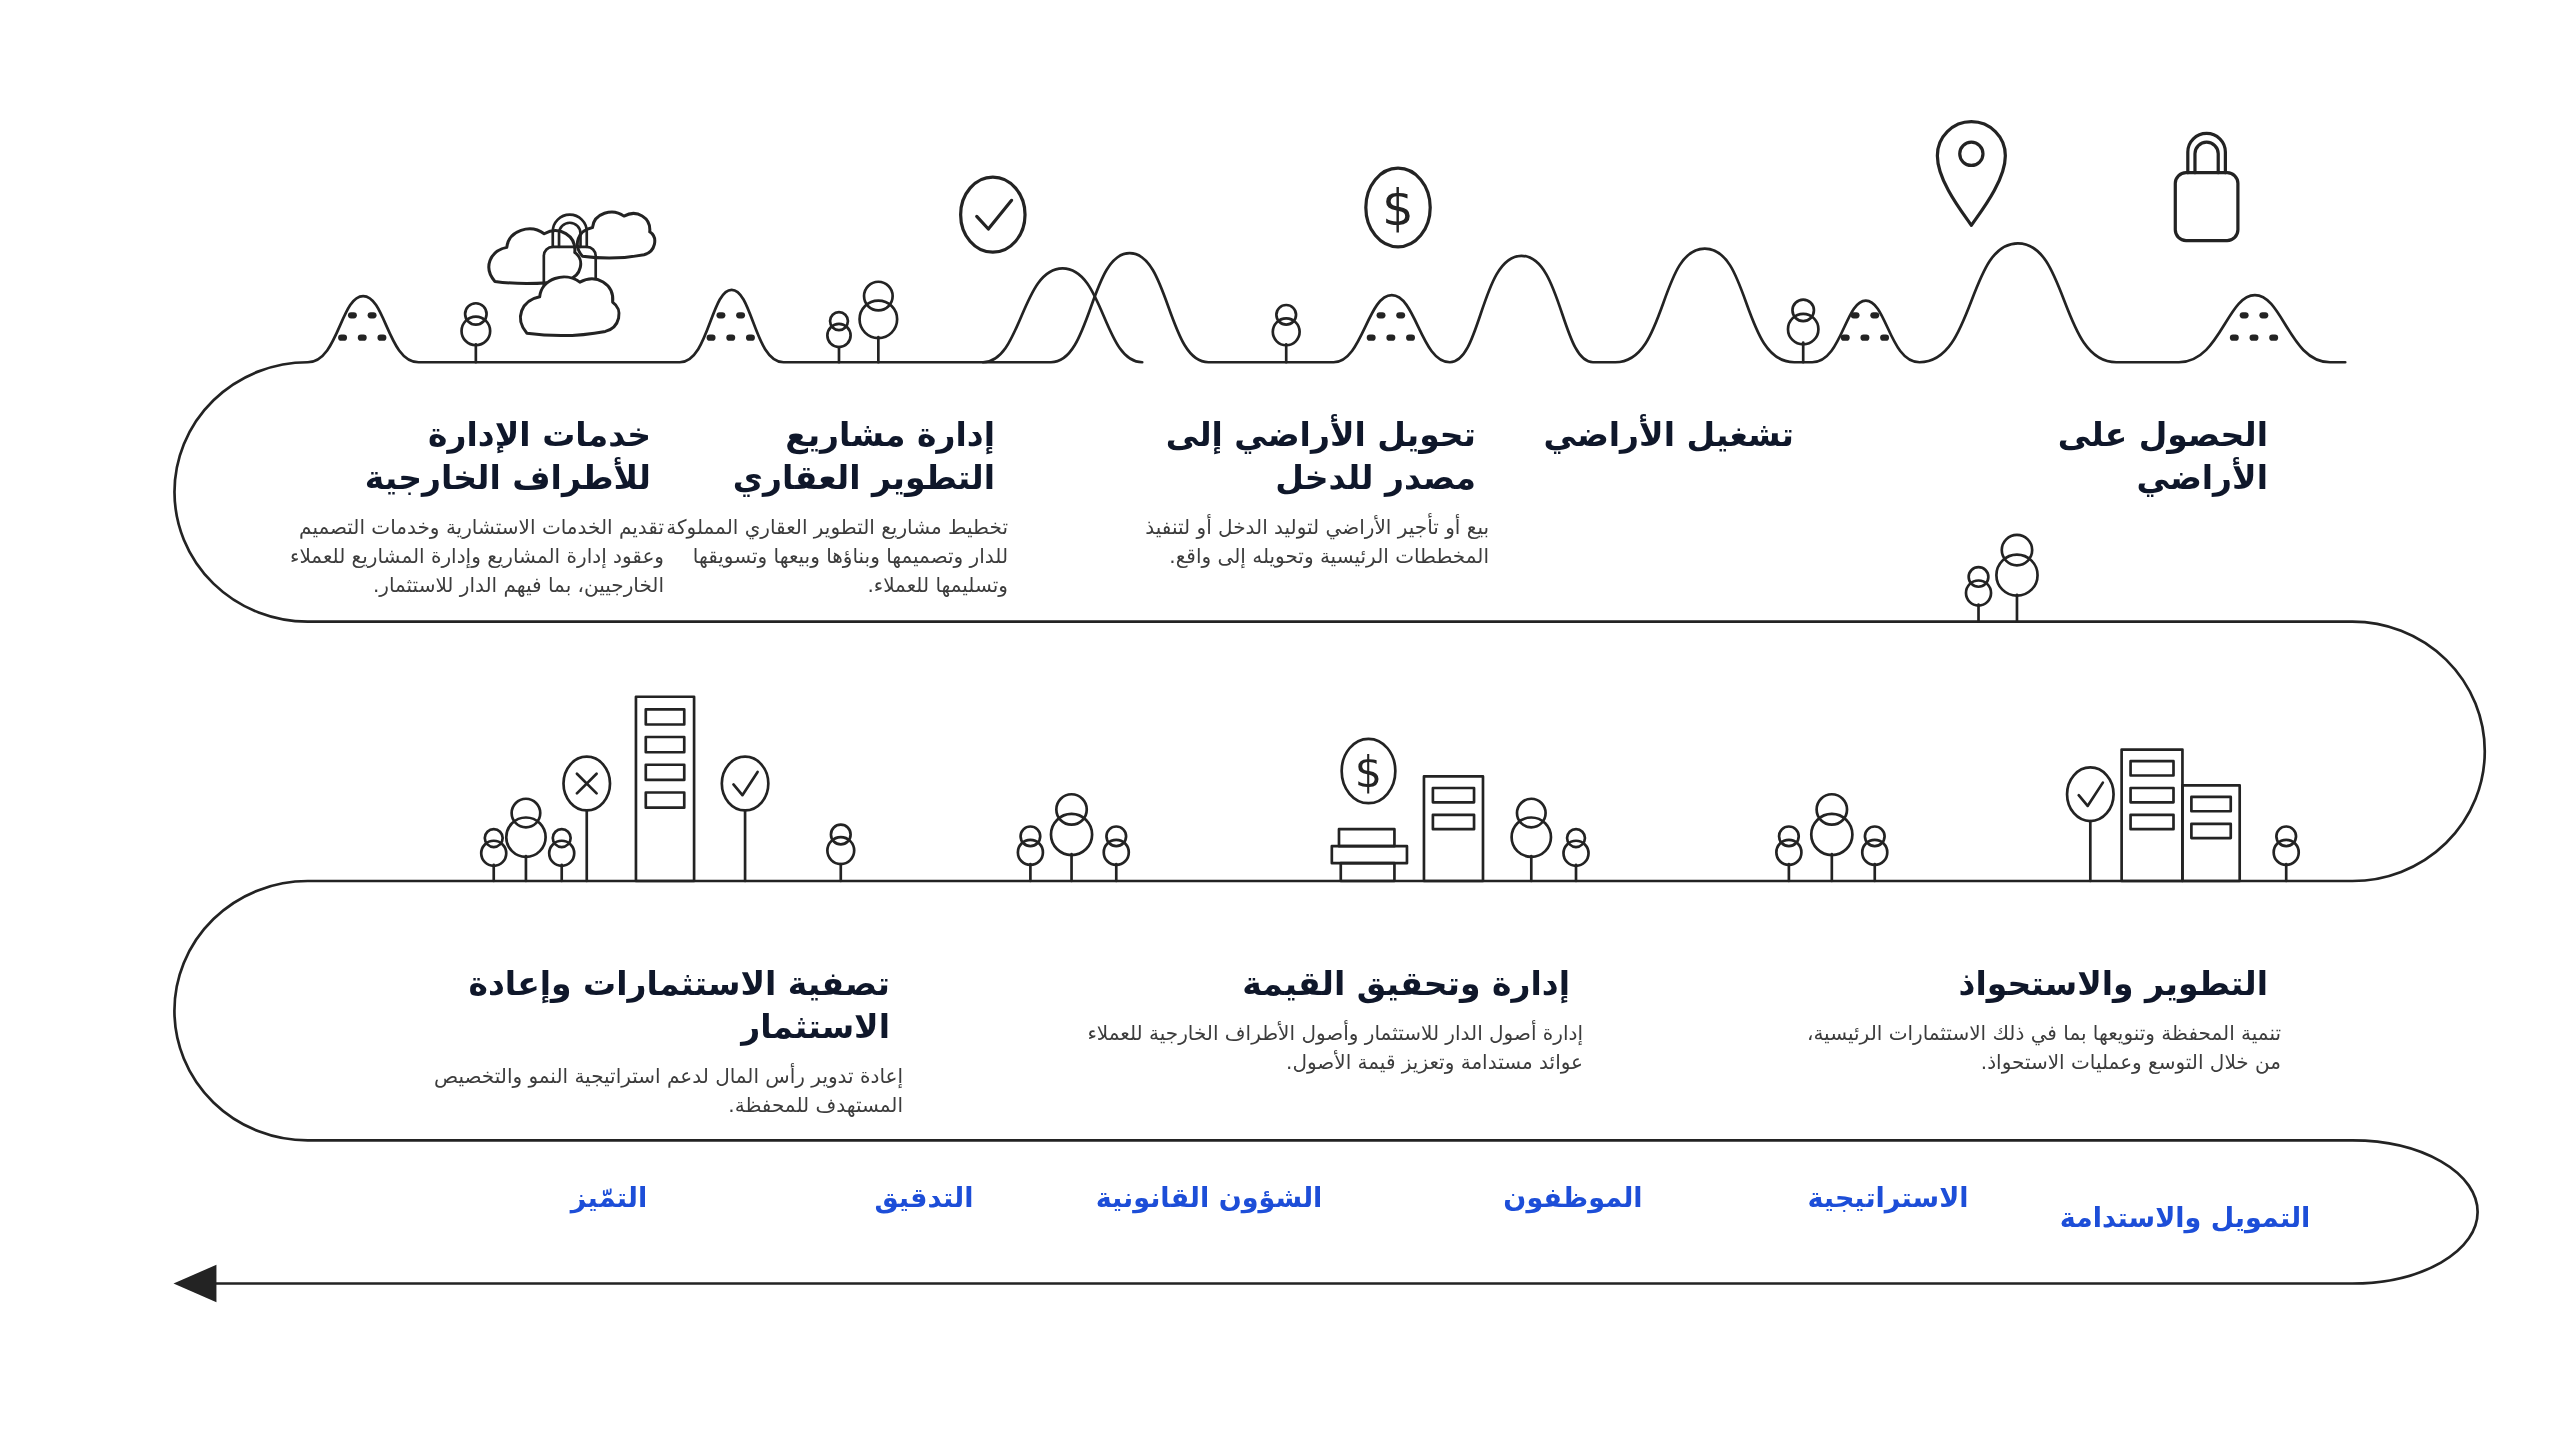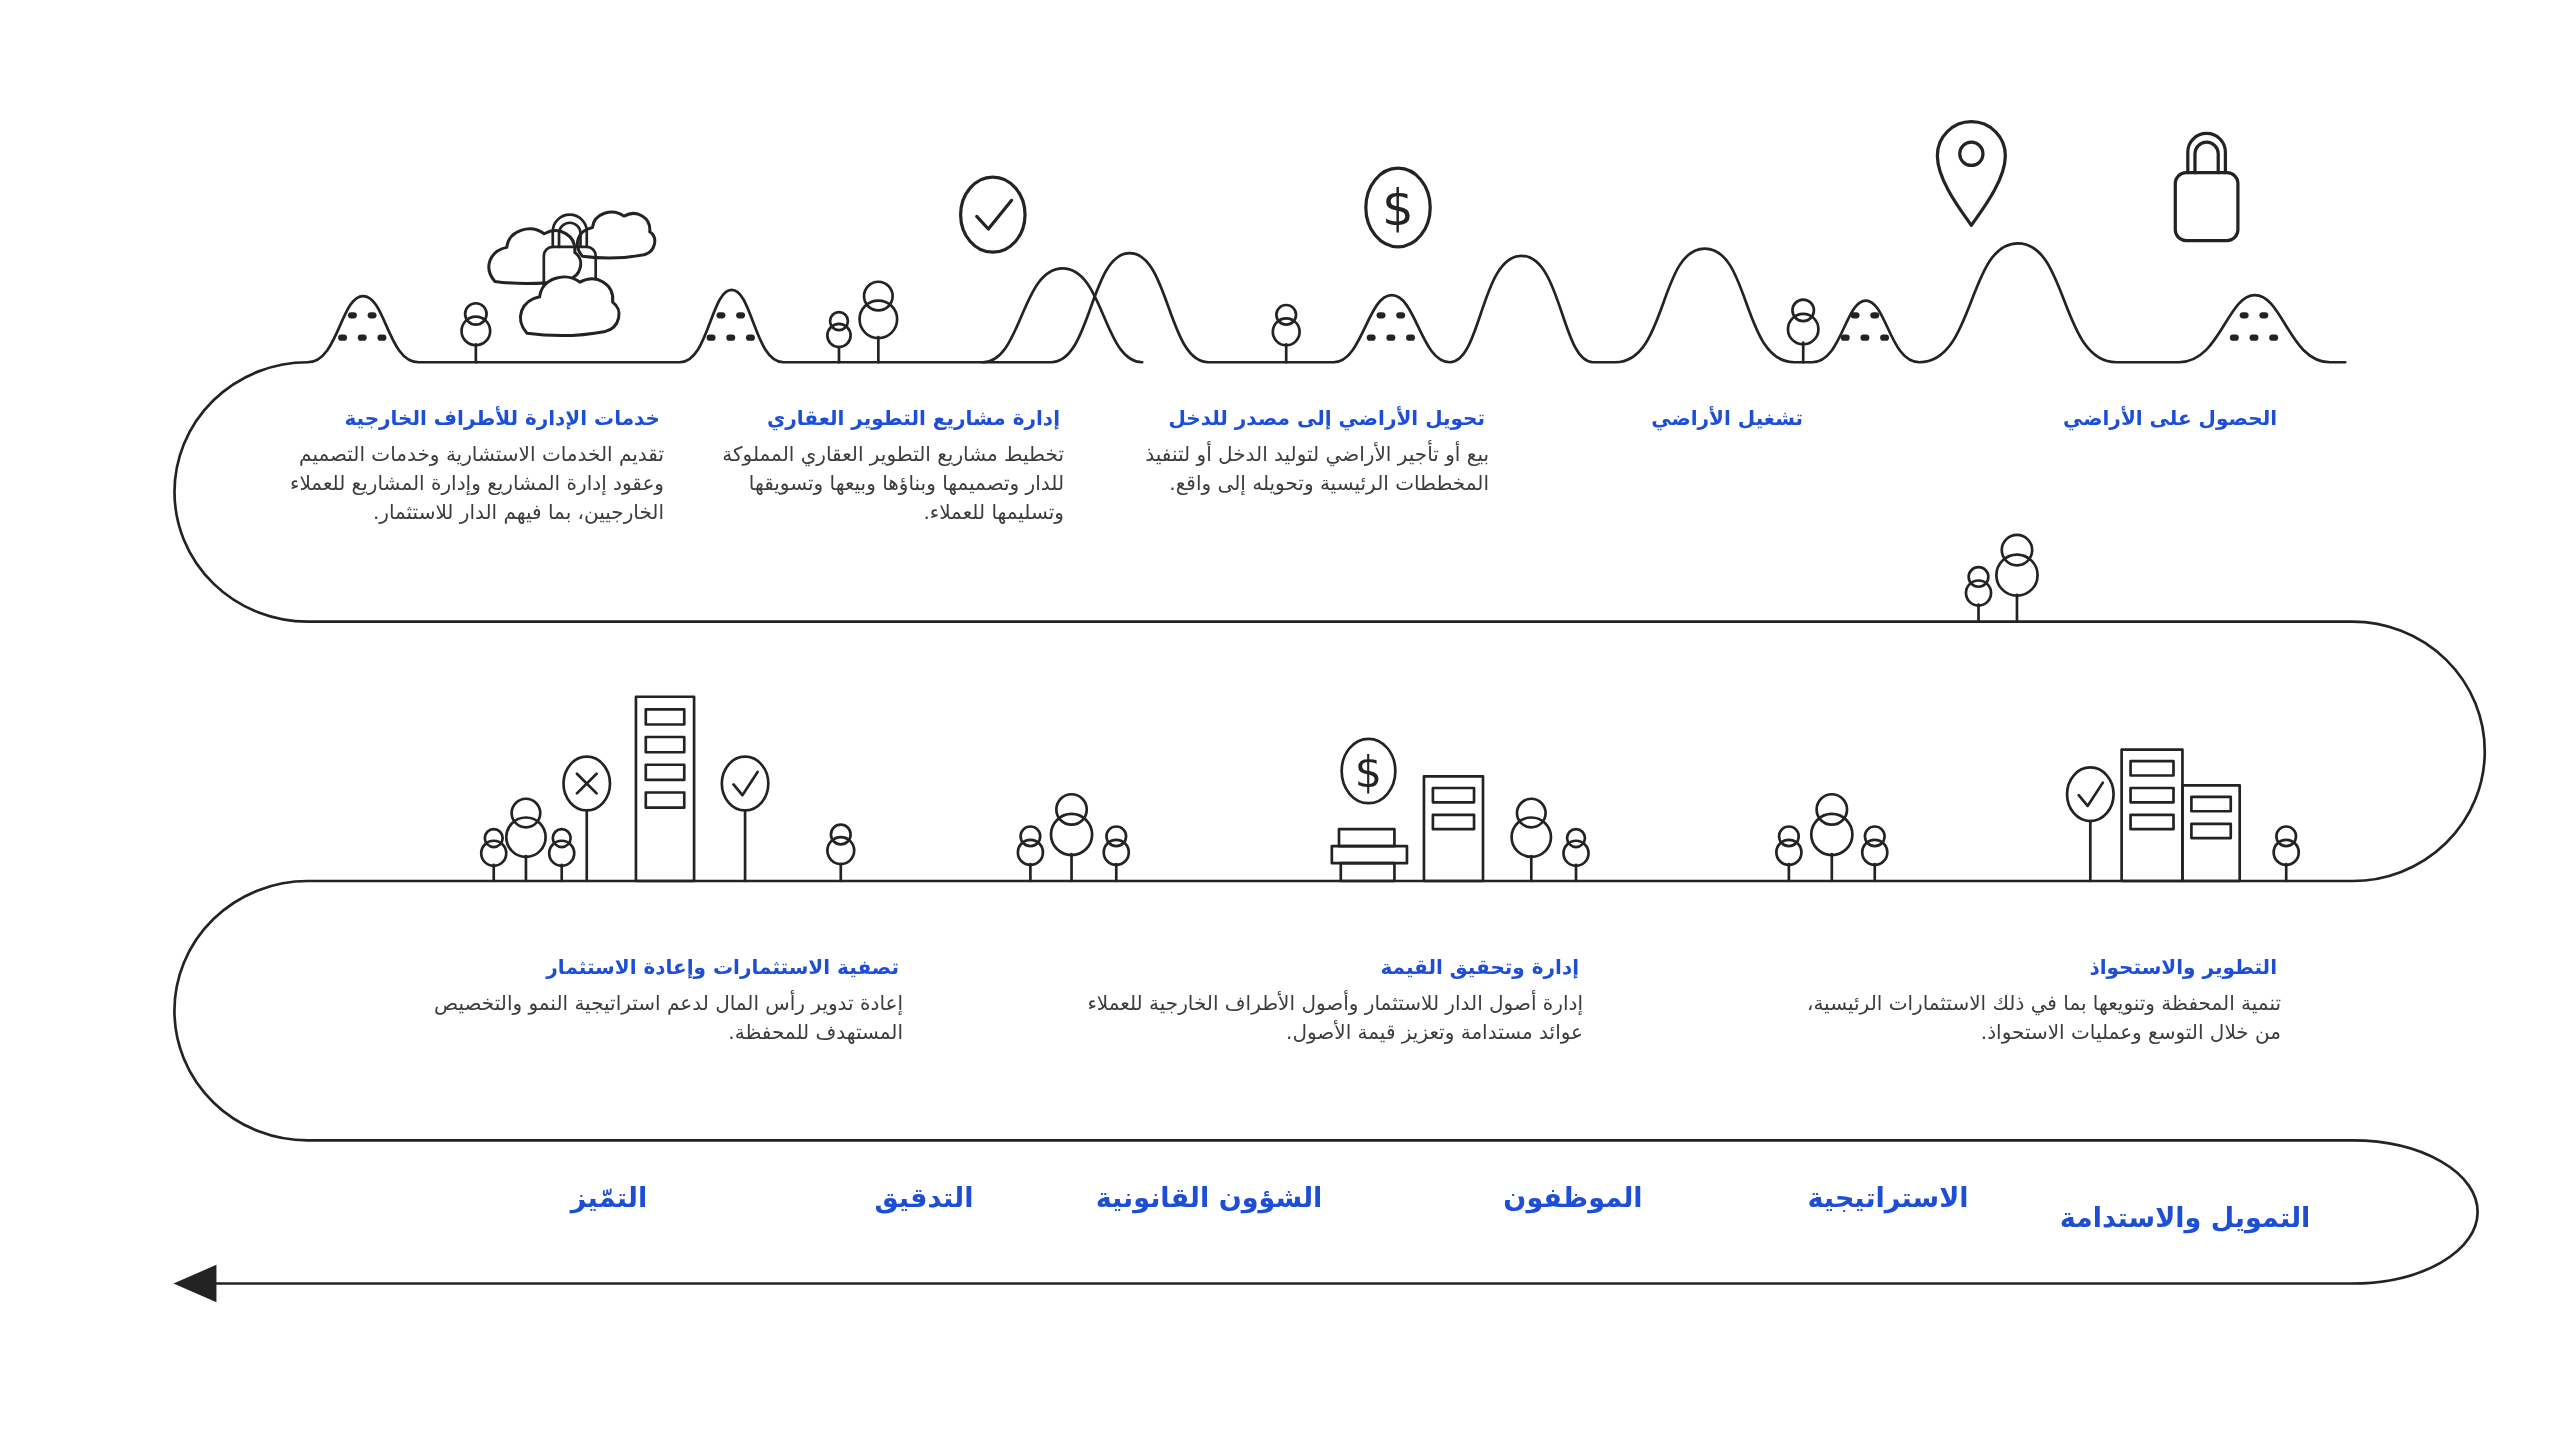--- a/index.html
+++ b/index.html
@@ -8,21 +8,21 @@
     font-family:"DejaVu Sans", sans-serif; overflow:hidden;
   }
   svg.art { position:absolute; inset:0; }
   .art .s        { fill:none; stroke:#232323; stroke-width:3; stroke-linecap:round; stroke-linejoin:round; }
   .art .thick    { stroke-width:3.6; }
   .art .dot      { fill:#232323; stroke:none; }
   .art .white    { fill:#ffffff; stroke:#232323; stroke-width:3; stroke-linejoin:round; }
   .art text      { fill:#232323; stroke:none; font-family:"DejaVu Sans", sans-serif; }
 
   .tblock { position:absolute; direction:rtl; text-align:right; color:#161616; }
-  .stitle { margin:4px; font-size:20px; font-weight:700; line-height:1.3; color:#1d4ed8; }
+  .stitle { margin:13px; font-size:33px; font-weight:700; line-height:1.3; color:#0f172a; }
   .sdesc  { margin:9px 0 0 0; font-size:20px; font-weight:400; line-height:1.45; color:#3c3c3c; }
 
   .blabel { position:absolute; transform:translateX(-50%); direction:rtl;
             font-size:27px; font-weight:700; color:#1d4ed8; white-space:nowrap; }
 </style>
 </head>
 <body>
 
 <div class="canvas">
 
@@ -279,21 +279,21 @@
   <div class="tblock" style="right:295px; top:401px; width:295px;">
     <h2 class="stitle">الحصول على الأراضي</h2>
   </div>
   <div class="tblock" style="right:769px; top:401px; width:277px;">
     <h2 class="stitle">تشغيل الأراضي</h2>
   </div>
   <div class="tblock" style="right:1087px; top:401px; width:398px;">
     <h2 class="stitle">تحويل الأراضي إلى مصدر للدخل</h2>
     <p class="sdesc">بيع أو تأجير الأراضي لتوليد الدخل أو لتنفيذ المخططات الرئيسية وتحويله إلى واقع.</p>
   </div>
-  <div class="tblock" style="right:1512px; top:401px; width:358px;">
+  <div class="tblock" style="right:1568px; top:401px; width:358px;">
     <h2 class="stitle">إدارة مشاريع التطوير العقاري</h2>
     <p class="sdesc">تخطيط مشاريع التطوير العقاري المملوكة للدار وتصميمها وبناؤها وبيعها وتسويقها وتسليمها للعملاء.</p>
   </div>
   <div class="tblock" style="right:1912px; top:401px; width:385px;">
     <h2 class="stitle">خدمات الإدارة للأطراف الخارجية</h2>
     <p class="sdesc">تقديم الخدمات الاستشارية وخدمات التصميم وعقود إدارة المشاريع وإدارة المشاريع للعملاء الخارجيين، بما فيهم الدار للاستثمار.</p>
   </div>
 
   <div class="tblock" style="right:295px; top:950px; width:501px;">
     <h2 class="stitle">التطوير والاستحواذ</h2>

